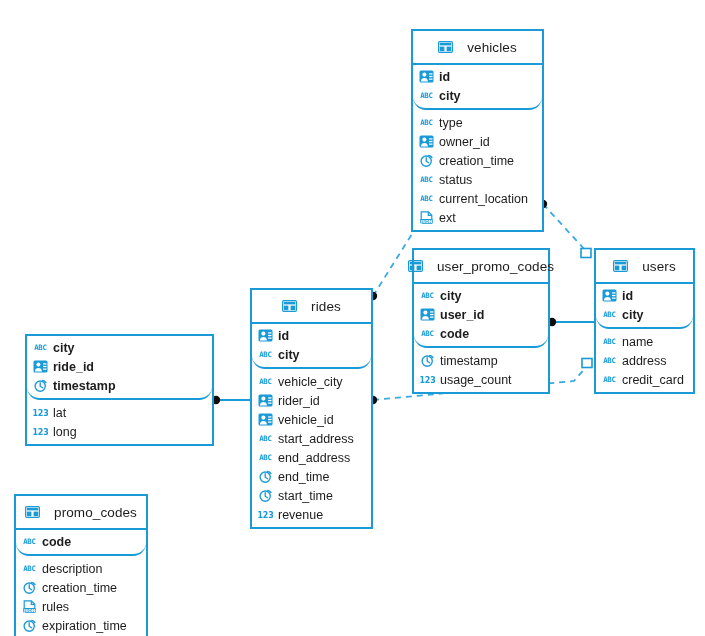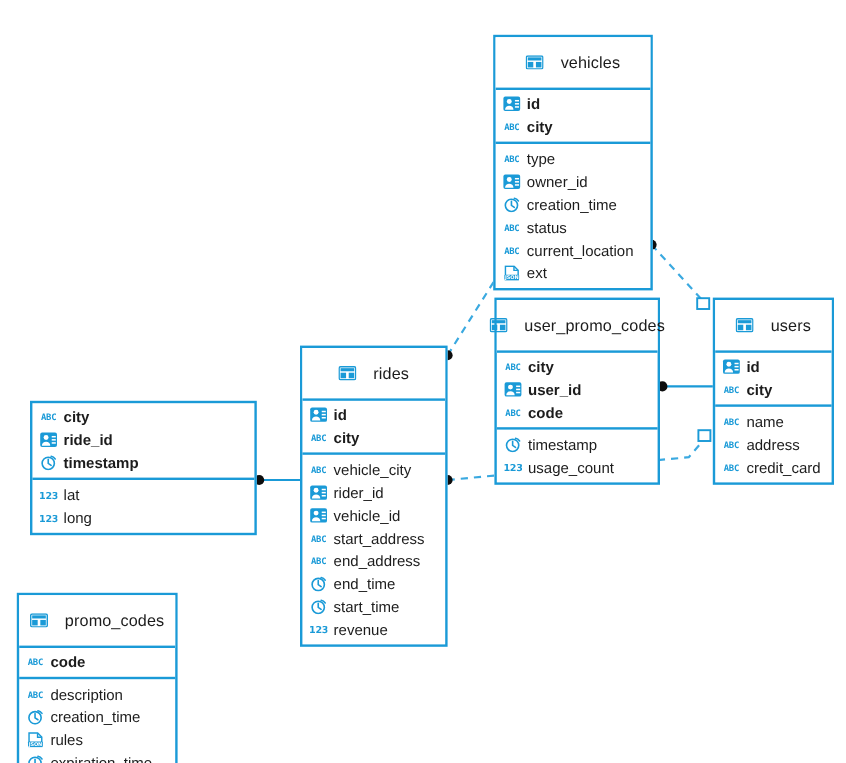--- a/index.html
+++ b/index.html
@@ -12,31 +12,31 @@
   #edges{position:absolute;left:0;top:0;width:705px;height:636px;pointer-events:none;}
 
   .table-node{
     position:absolute;
     background:#ffffff;
     border:2px solid #1a9ad7;
     box-sizing:border-box;
     z-index:2;
   }
   .tbl-header{
-    height:44px;
+    height:34px;
     display:flex;align-items:center;justify-content:center;
     gap:14px;
     border-bottom:2px solid #1a9ad7;
     background:#ffffff;
     box-sizing:border-box;
   }
   .tbl-title{
     font-size:13.5px;color:#1c1c1c;white-space:nowrap;letter-spacing:.1px;
   }
-  .pk-group{border-bottom:2px solid #1a9ad7;padding:2px 0 3px 0;}
+  .pk-group{border-bottom:2px solid #1a9ad7;padding:2px 0 3px 0;border-radius:13px;}
   .col-group{padding:3px 0 3px 0;}
   .field-row{
     height:19px;display:flex;align-items:center;gap:5px;
     padding-left:6px;box-sizing:border-box;
   }
   .field-name{font-size:12.5px;color:#1c1c1c;white-space:nowrap;}
   .field-row.pk .field-name{font-weight:bold;}
 
   
   .ticon{width:15px;height:13px;flex:0 0 15px;display:block;}

